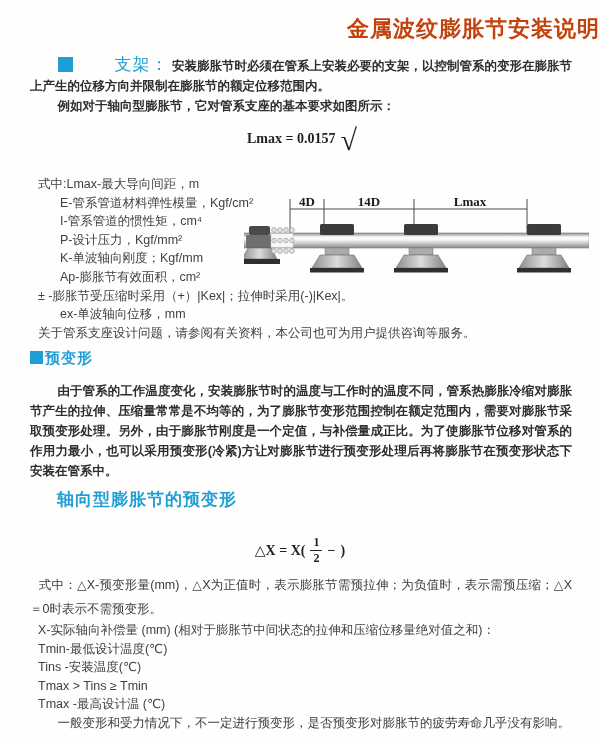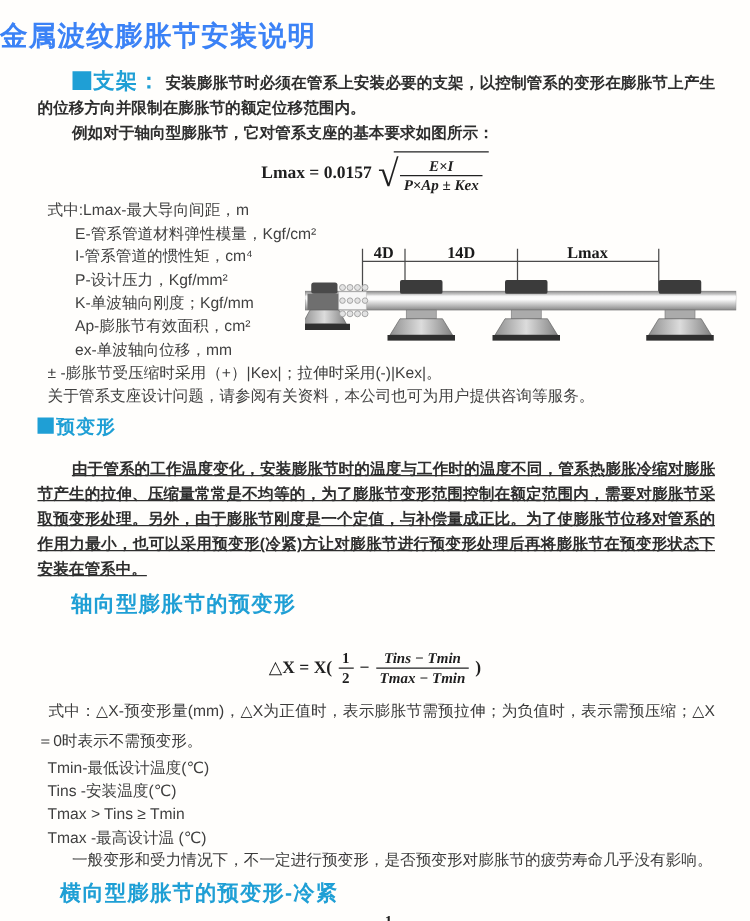--- a/index.html
+++ b/index.html
@@ -9,60 +9,60 @@
     background:#fffefc;
     overflow:hidden;
     font-family:"Liberation Sans","DejaVu Sans",sans-serif;
     color:#3b3b3b;
     font-size:12.5px;
     line-height:19px;
   }
   
   .title{
     margin:14px 0 0 0;
-    text-align:left;
+    text-align:right;
     font-size:22px;
     line-height:30px;
     font-weight:bold;
-    color:#3b82f6;
+    color:#c2410c;
     letter-spacing:1px;
   }
   
   .para{margin:0 28px 0 30px;text-align:justify;}
   .para.first{margin-top:11px;line-height:20px;font-weight:bold;color:#2e2e2e;text-indent:2.2em;}
   .para.example{line-height:20px;text-indent:2.2em;font-weight:bold;color:#2e2e2e;}
   .sq{
     display:inline-block;width:15px;height:15px;
     background:var(--accent,#1f9fd5);
     vertical-align:-2px;margin-right:2px;
   }
   .sq.small{width:13px;height:13px;vertical-align:-1px;}
   .blue-head{
     color:var(--accent,#1f9fd5);
-    font-size:17px;font-weight:bold;letter-spacing:1px;
+    font-size:17px;font-weight:normal;letter-spacing:1px;padding-left:40px;
   }
   .section-h{margin:7px 0 2px 30px;font-size:16px;line-height:18px;}
   .blue-head2{color:var(--accent,#1f9fd5);font-size:15px;font-weight:bold;letter-spacing:1px;}
   .blue-sub{
     margin:9px 0 2px 57px;
     color:var(--accent,#1f9fd5);
     font-size:17px;line-height:20px;font-weight:bold;letter-spacing:1px;
   }
   .blue-sub.lateral{margin-left:48px;margin-top:7px;}
   
   .defs{margin:0 0 0 38px;line-height:18.6px;color:#3f3f3f;}
   .def.sub{padding-left:22px;}
   
   .formula{
     display:flex;align-items:center;justify-content:center;
     font-family:"Liberation Serif","DejaVu Serif",serif;
     font-weight:bold;color:#1f1f1f;font-size:14px;
     gap:5px;
   }
-  .f1{margin:5px 0 4px 0;height:34px;}
+  .f1{margin:5px 0 20px 0;height:34px;}
   .f2{margin:22px 0 5px 0;height:36px;}
   .f3{margin:4px 0 6px 0;height:32px;}
   .frac{
     display:inline-flex;flex-direction:column;align-items:center;
     font-size:12px;line-height:1.2;
   }
   .frac .den{border-top:1px solid #222;padding:0 3px;}
   .frac .num{padding:0 3px;}
   .frac.it .num,.frac.it .den{font-style:italic;}
   .radical{display:inline-flex;align-items:center;}
@@ -86,38 +86,32 @@
   <h1 class="title">金属波纹膨胀节安装说明</h1>
 
   <p class="para first"><span class="sq"></span><span class="blue-head">支架：</span> <span>安装膨胀节时必须在管系上安装必要的支架，以控制管系的变形在膨胀节上产生的位移方向并限制在膨胀节的额定位移范围内。</span></p>
 
   <p class="para example">例如对于轴向型膨胀节，它对管系支座的基本要求如图所示：</p>
 
   <div class="formula f1">
     <span>Lmax = 0.0157</span>
     <span class="radical">
       <span class="rsign">√</span>
-      <span class="rbody">
-        <span class="frac it">
-          <span class="num">E×I</span>
-          <span class="den">P×Ap ± Kex</span>
-        </span>
-      </span>
     </span>
   </div>
 
   <div class="defs">
     <div class="def">式中:Lmax-最大导向间距，m</div>
     <div class="def sub">E-管系管道材料弹性模量，Kgf/cm²</div>
     <div class="def sub">I-管系管道的惯性矩，cm⁴</div>
     <div class="def sub">P-设计压力，Kgf/mm²</div>
     <div class="def sub">K-单波轴向刚度；Kgf/mm</div>
     <div class="def sub">Ap-膨胀节有效面积，cm²</div>
+    <div class="def">± -膨胀节受压缩时采用（+）|Kex|；拉伸时采用(-)|Kex|。</div>
     <div class="def sub">ex-单波轴向位移，mm</div>
-    <div class="def">± -膨胀节受压缩时采用（+）|Kex|；拉伸时采用(-)|Kex|。</div>
     <div class="def">关于管系支座设计问题，请参阅有关资料，本公司也可为用户提供咨询等服务。</div>
   </div>
 
   <div class="diagram">
     <svg width="345" height="100" viewBox="0 0 345 100">
       <defs>
         <linearGradient id="pipeGrad" x1="0" y1="0" x2="0" y2="1">
           <stop offset="0" stop-color="#8d8d8d"></stop>
           <stop offset="0.25" stop-color="#e9e9e9"></stop>
           <stop offset="0.45" stop-color="#f8f8f8"></stop>
@@ -190,39 +184,36 @@
         <rect x="283" y="31" width="34" height="11" rx="1.5" fill="#3b3b3b"></rect>
         <rect x="288" y="55" width="24" height="7" fill="#ababab" stroke="#7a7a7a" stroke-width="0.5"></rect>
         <polygon points="283,62 317,62 325,75 275,75" fill="url(#pedGrad)" stroke="#5a5a5a" stroke-width="0.5"></polygon>
         <rect x="273" y="75" width="54" height="4.5" fill="#2f2f2f"></rect>
       </g>
     </svg>
   </div>
 
   <h2 class="section-h"><span class="sq small"></span><span class="blue-head2">预变形</span></h2>
 
-  <p class="para first" style="margin-top:14px;text-decoration:underline;">由于管系的工作温度变化，安装膨胀节时的温度与工作时的温度不同，管系热膨胀冷缩对膨胀节产生的拉伸、压缩量常常是不均等的，为了膨胀节变形范围控制在额定范围内，需要对膨胀节采取预变形处理。另外，由于膨胀节刚度是一个定值，与补偿量成正比。为了使膨胀节位移对管系的作用力最小，也可以采用预变形(冷紧)方让对膨胀节进行预变形处理后再将膨胀节在预变形状态下安装在管系中。</p>
+  <p class="para first" style="margin-top:14px;">由于管系的工作温度变化，安装膨胀节时的温度与工作时的温度不同，管系热膨胀冷缩对膨胀节产生的拉伸、压缩量常常是不均等的，为了膨胀节变形范围控制在额定范围内，需要对膨胀节采取预变形处理。另外，由于膨胀节刚度是一个定值，与补偿量成正比。为了使膨胀节位移对管系的作用力最小，也可以采用预变形(冷紧)方让对膨胀节进行预变形处理后再将膨胀节在预变形状态下安装在管系中。</p>
 
   <h3 class="blue-sub">轴向型膨胀节的预变形</h3>
 
   <div class="formula f2">
     <span>△X = X(</span>
     <span class="frac">
       <span class="num">1</span>
       <span class="den">2</span>
     </span>
     <span>−</span>
-    <span class="frac it">
-      <span class="num">Tins − Tmin</span>
-      <span class="den">Tmax − Tmin</span>
-    </span>
     <span>)</span>
   </div>
 
   <p class="para explain">式中：△X-预变形量(mm)，△X为正值时，表示膨胀节需预拉伸；为负值时，表示需预压缩；△X＝0时表示不需预变形。</p>
+  <div class="xdef">X-实际轴向补偿量 (mm) (相对于膨胀节中间状态的拉伸和压缩位移量绝对值之和)：</div>
   <div class="temp">Tmin-最低设计温度(℃)</div>
   <div class="temp">Tins -安装温度(℃)</div>
   <div class="temp">Tmax &gt; Tins ≥ Tmin</div>
   <div class="temp">Tmax -最高设计温 (℃)</div>
   <p class="para note">一般变形和受力情况下，不一定进行预变形，是否预变形对膨胀节的疲劳寿命几乎没有影响。</p>
 
   <h3 class="blue-sub lateral">横向型膨胀节的预变形-冷紧</h3>
 
   <div class="formula f3">
     <span>△Y =</span>

